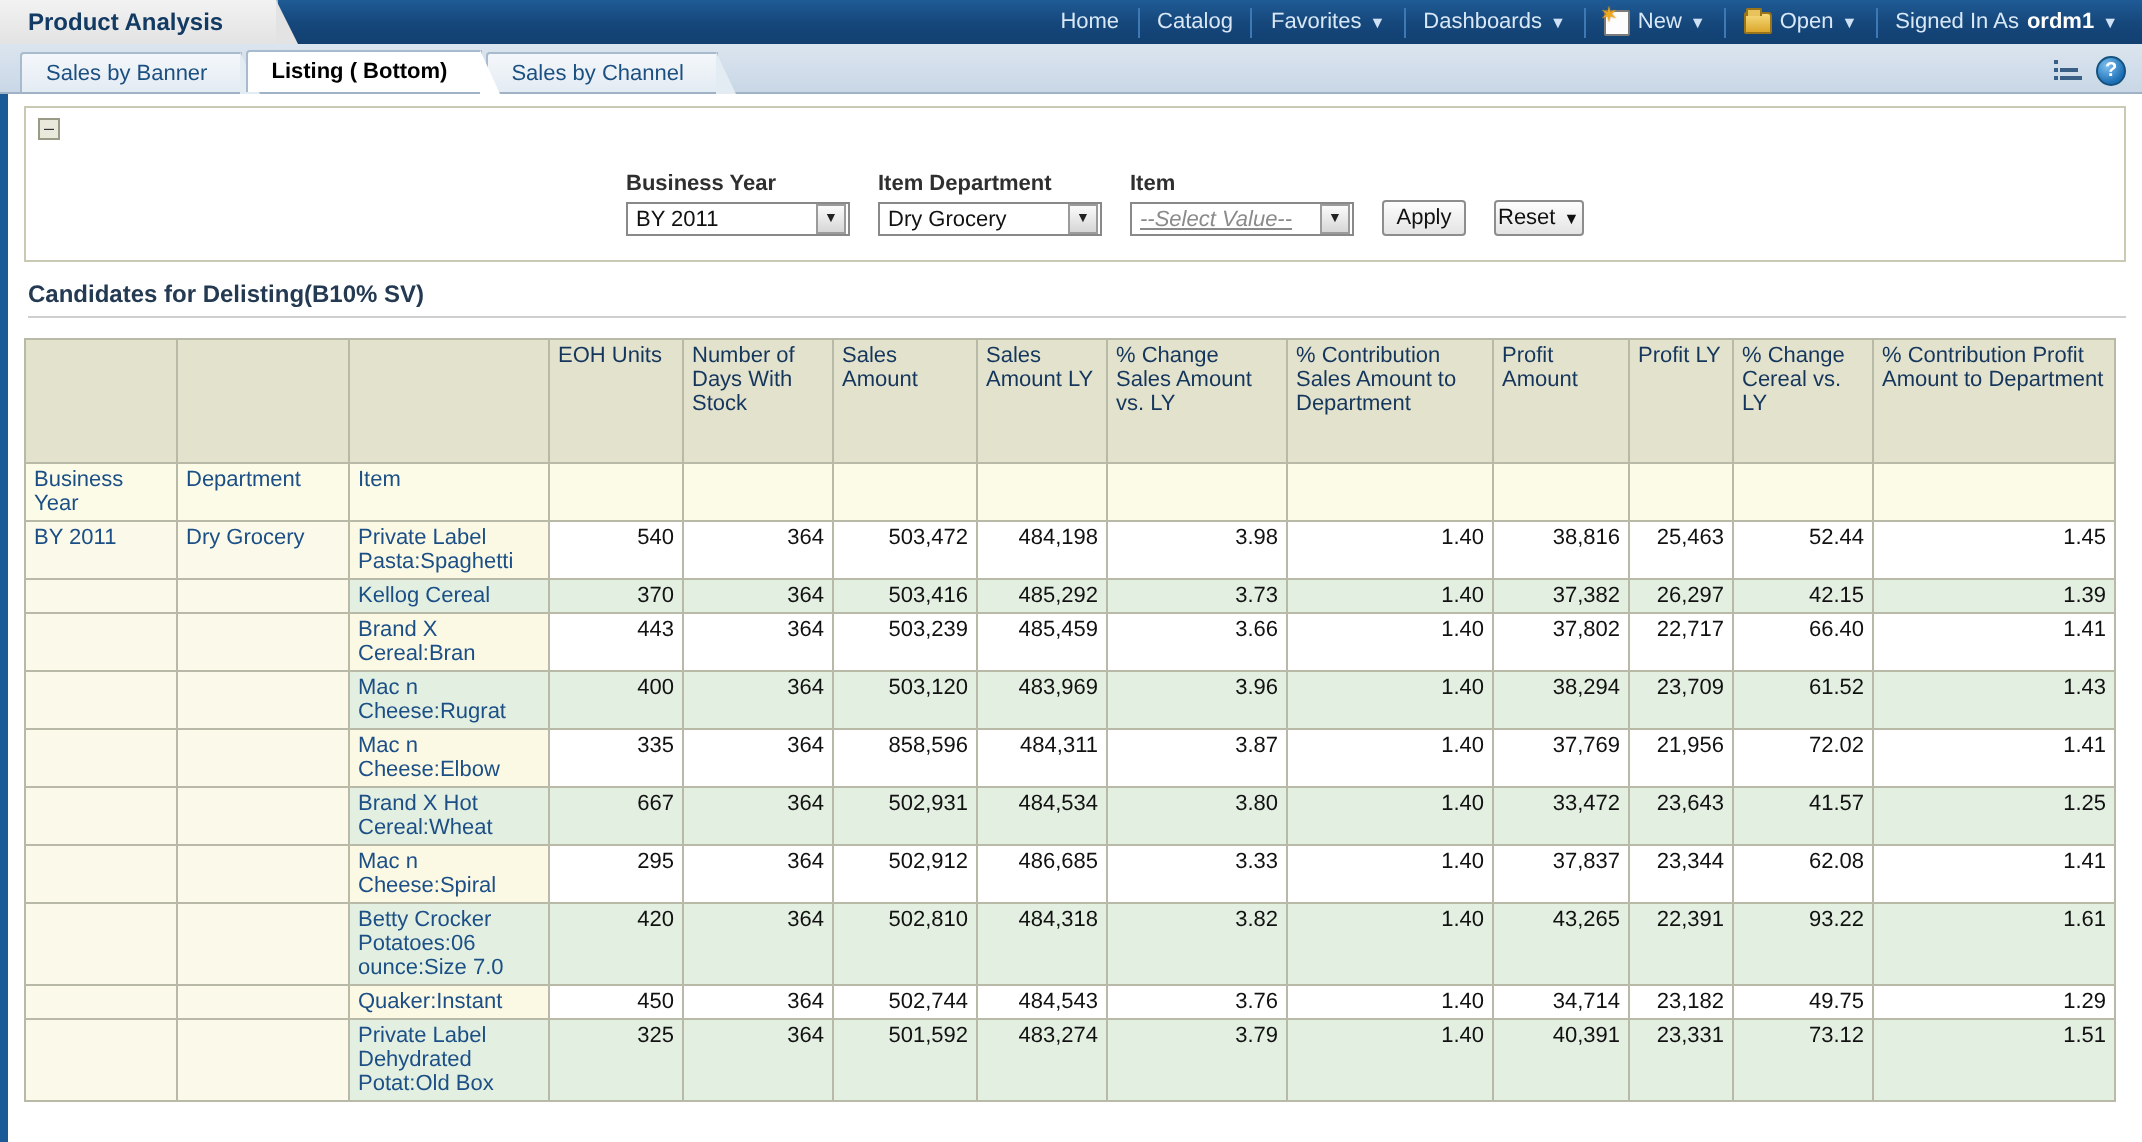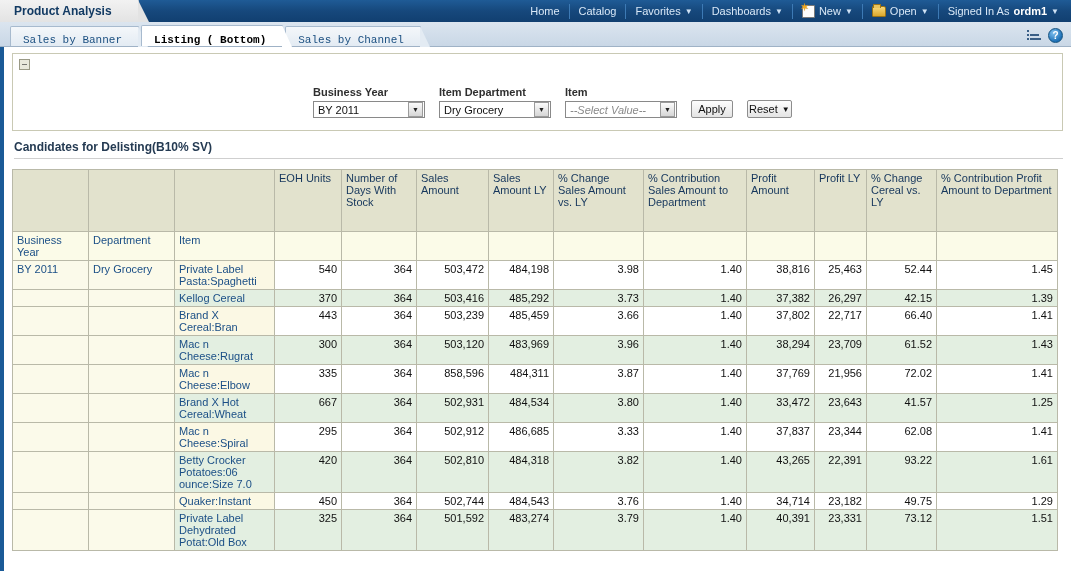--- a/index.html
+++ b/index.html
@@ -62,26 +62,26 @@
   
   .tabstrip{
     height:25px; position:relative;
     background:linear-gradient(to bottom,#dbe5ef 0%,#c9d7e6 100%);
     border-bottom:1px solid #9fb2c6;
     display:flex; align-items:flex-end;
   }
   .tabstrip-left{ display:flex; align-items:flex-end; padding-left:10px; }
   .ptab{
     position:relative; height:20px; padding:0 16px 0 12px; margin-right:2px;
-    display:flex; align-items:flex-end;
+    display:flex; align-items:center;
     font-size:11px; color:#1b4f80;
     background:linear-gradient(to bottom,#f4f7fa 0%,#e3ebf3 100%);
     border:1px solid #a7bace; border-bottom:none;
     border-radius:2px 0 0 0;
-    cursor:pointer; white-space:nowrap;font-family:Liberation Mono, monospace;
+    cursor:pointer; white-space:nowrap;
   }
   .ptab:after{
     content:""; position:absolute; right:-10px; top:-1px;
     border-style:solid; border-width:0 10px 21px 0;
     border-color:transparent transparent #e3ebf3 transparent;
   }
   .ptab.active{
     background:#ffffff; color:#000; font-weight:bold; height:21px;
     z-index:3;
   }
@@ -139,21 +139,21 @@
     display:flex; align-items:flex-end; gap:14px;
   }
   .prompt-field{ display:flex; flex-direction:column; gap:3px; }
   .prompt-label{ font-size:11px; font-weight:bold; color:#2f2f2f; }
   .sel{
     width:112px;height:17px;
     border:1px solid #898989;background:#ffffff;
     display:flex;align-items:center;justify-content:space-between;
     font-size:11px;color:#111;padding-left:4px;cursor:pointer;
   }
-  .sel.placeholder span.val{ color:#8a8a8a; font-style:italic; }
+  .sel.placeholder span.val{ color:#8a8a8a; font-style:italic;text-decoration:underline; }
   .sel .arrow{
     width:15px;height:15px;margin-right:1px;
     background:linear-gradient(to bottom,#fbfbfb,#d6d6d6);
     border:1px solid #9b9b9b;
     display:flex;align-items:center;justify-content:center;
     font-size:7px;color:#222;
   }
   .btn{
     height:18px;min-width:42px;padding:0 1px;
     background:linear-gradient(to bottom,#fdfdfd,#e4e4e4);
@@ -400,21 +400,21 @@
             <td class="num">1.40</td>
             <td class="num">37,802</td>
             <td class="num">22,717</td>
             <td class="num">66.40</td>
             <td class="num">1.41</td>
           </tr>
           <tr class="r-even" style="height: 26px;">
             <td class="txt grp"></td>
             <td class="txt grp"></td>
             <td class="txt">Mac n Cheese:Rugrat</td>
-            <td class="num">300</td>
+            <td class="num">400</td>
             <td class="num">364</td>
             <td class="num">503,120</td>
             <td class="num">483,969</td>
             <td class="num">3.96</td>
             <td class="num">1.40</td>
             <td class="num">38,294</td>
             <td class="num">23,709</td>
             <td class="num">61.52</td>
             <td class="num">1.43</td>
           </tr>

